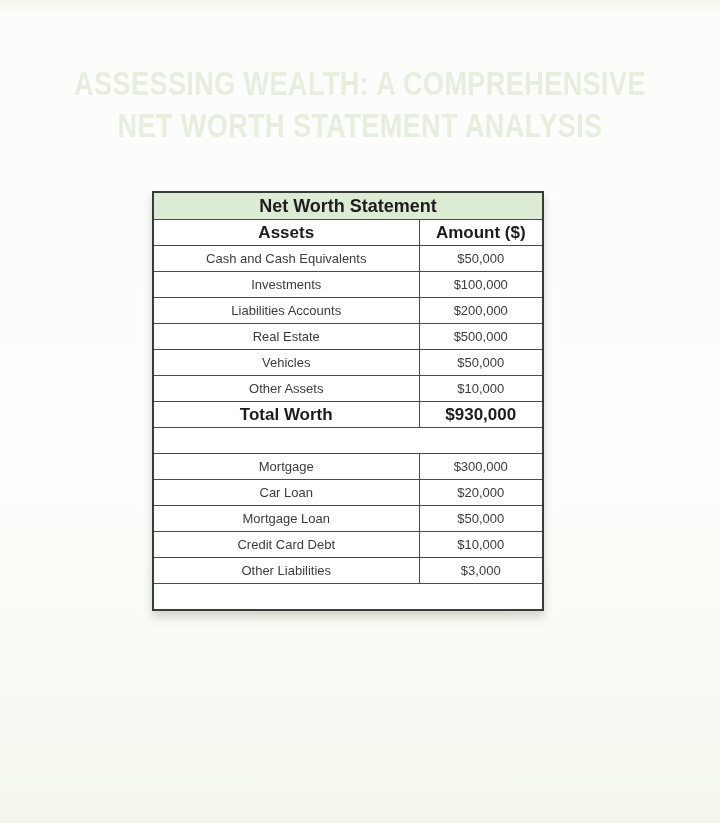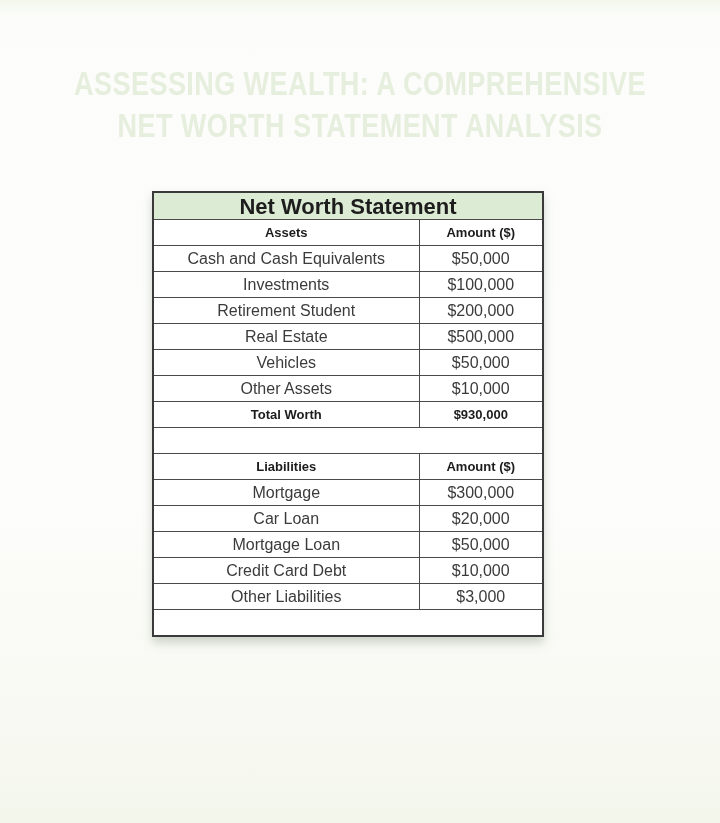--- a/index.html
+++ b/index.html
@@ -48,38 +48,38 @@
     border: 2px solid #3a3a3a;
     background: #ffffff;
   }
   table.nw td {
     border: 1px solid #4a4a4a;
     text-align: center;
     vertical-align: middle;
     height: 25px;
     line-height: 25px;
     padding: 0 2px;
-    font-size: 16px;
+    font-size: 13px;
     color: #3b3b3b;
     overflow: hidden;
     white-space: nowrap;
   }
   tr.table-title td {
     background: #dcebd3;
     font-weight: bold;
-    font-size: 22px;
+    font-size: 18px;
     color: #1d1d1d;
     height: 26px;
   }
   tr.col-header td,
   tr.total-row td,
   tr.networth-row td {
     font-weight: bold;
     color: #1c1c1c;
-    font-size: 13px;
+    font-size: 17px;
     margin-top: 16px;
   }
   tr.blank-row td {
     height: 25px;
   }
 </style>
 </head>
 <body>
 
 <div class="page-title">
@@ -104,21 +104,21 @@
       </tr>
       <tr>
         <td>Cash and Cash Equivalents</td>
         <td>$50,000</td>
       </tr>
       <tr>
         <td>Investments</td>
         <td>$100,000</td>
       </tr>
       <tr>
-        <td>Retirement Student</td>
+        <td>Liabilities Accounts</td>
         <td>$200,000</td>
       </tr>
       <tr>
         <td>Real Estate</td>
         <td>$500,000</td>
       </tr>
       <tr>
         <td>Vehicles</td>
         <td>$50,000</td>
       </tr>
@@ -128,24 +128,20 @@
       </tr>
       <tr class="total-row">
         <td>Total Worth</td>
         <td>$930,000</td>
       </tr>
 
       <tr class="blank-row">
         <td colspan="2"></td>
       </tr>
 
-      <tr class="col-header">
-        <td>Liabilities</td>
-        <td>Amount ($)</td>
-      </tr>
       <tr>
         <td>Mortgage</td>
         <td>$300,000</td>
       </tr>
       <tr>
         <td>Car Loan</td>
         <td>$20,000</td>
       </tr>
       <tr>
         <td>Mortgage Loan</td>

